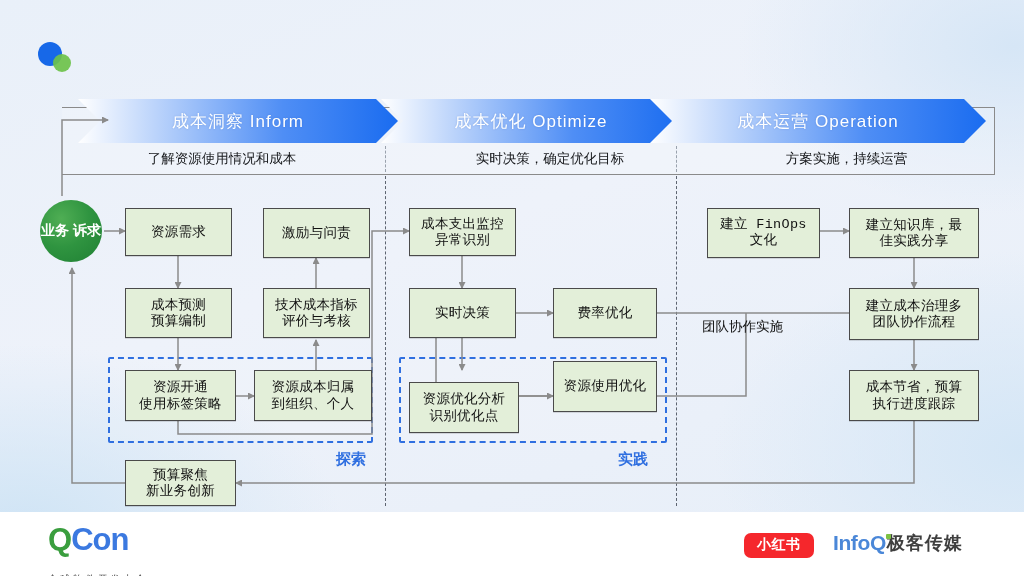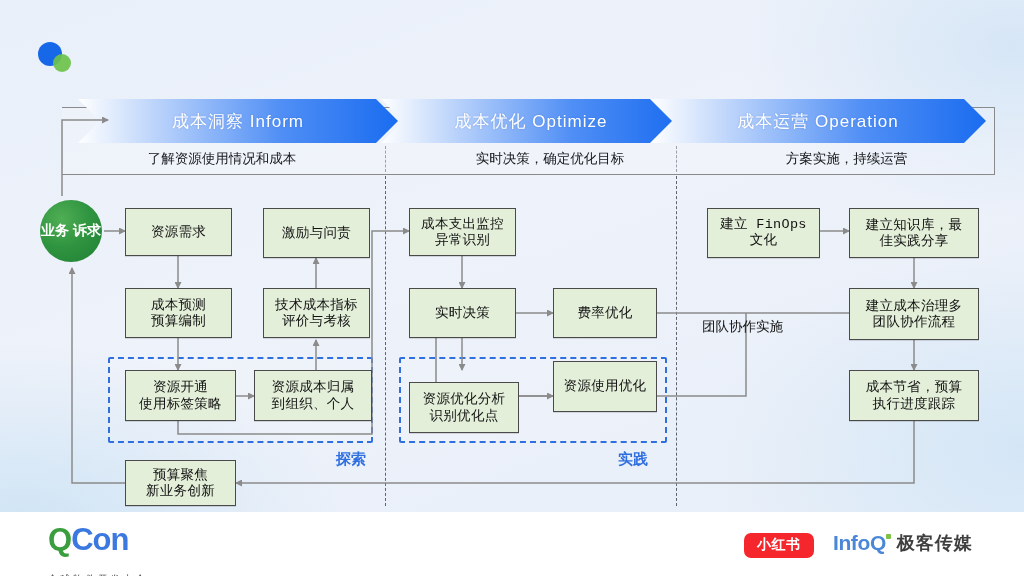--- a/index.html
+++ b/index.html
@@ -128,21 +128,21 @@
   .qcon-word { font-size: 31px; font-weight: bold; letter-spacing: -1px; line-height: 1; }
   .qcon-q { color: #3a9e3e; }
   .qcon-con { color: #3b79e0; }
   .qcon-sub { font-size: 9.5px; color: #3a3a3a; letter-spacing: 3px; margin-top: 18px; font-family: Liberation Mono, monospace; }
 
   .xhs {
     position: absolute; left: 744px; top: 21px;
     background: #f5272c; color: #fff; border-radius: 7px;
     padding: 3px 13px 4px; font-size: 14px; font-weight: bold; letter-spacing: .5px;
   }
-  .infoq { position: absolute; left: 833px; top: 19px; display: flex; align-items: center; gap: 11px; }
+  .infoq { position: absolute; left: 833px; top: 19px; display: flex; align-items: center; gap: 1px; }
   .infoq-word { font-size: 21px; font-weight: bold; color: #4a87d8; letter-spacing: -.4px; position: relative; }
   .infoq-dot { position: absolute; right: -5px; top: 3px; width: 5px; height: 5px; background: #7dc242; border-radius: 1px; }
   .infoq-cn { font-size: 18px; font-weight: bold; color: #3f3f3f; letter-spacing: 1px; }
 </style>
 </head>
 <body>
 
 <div id="slide">
 
   <div class="title-row">

